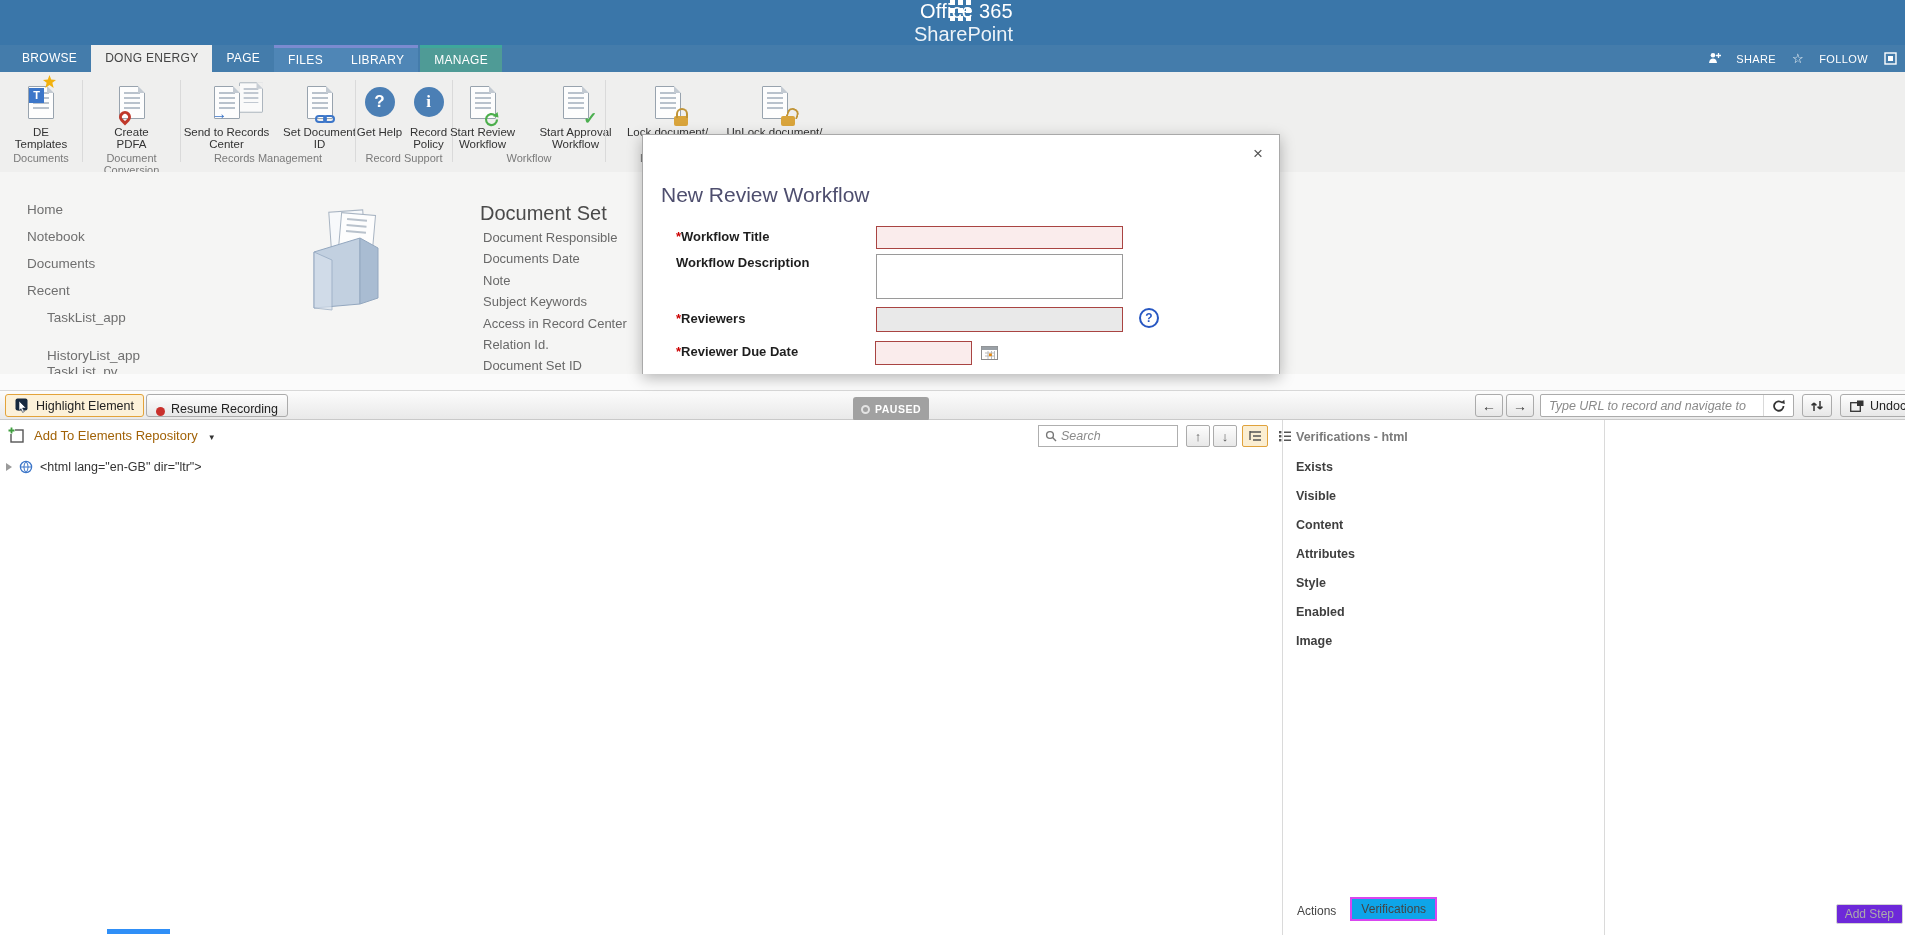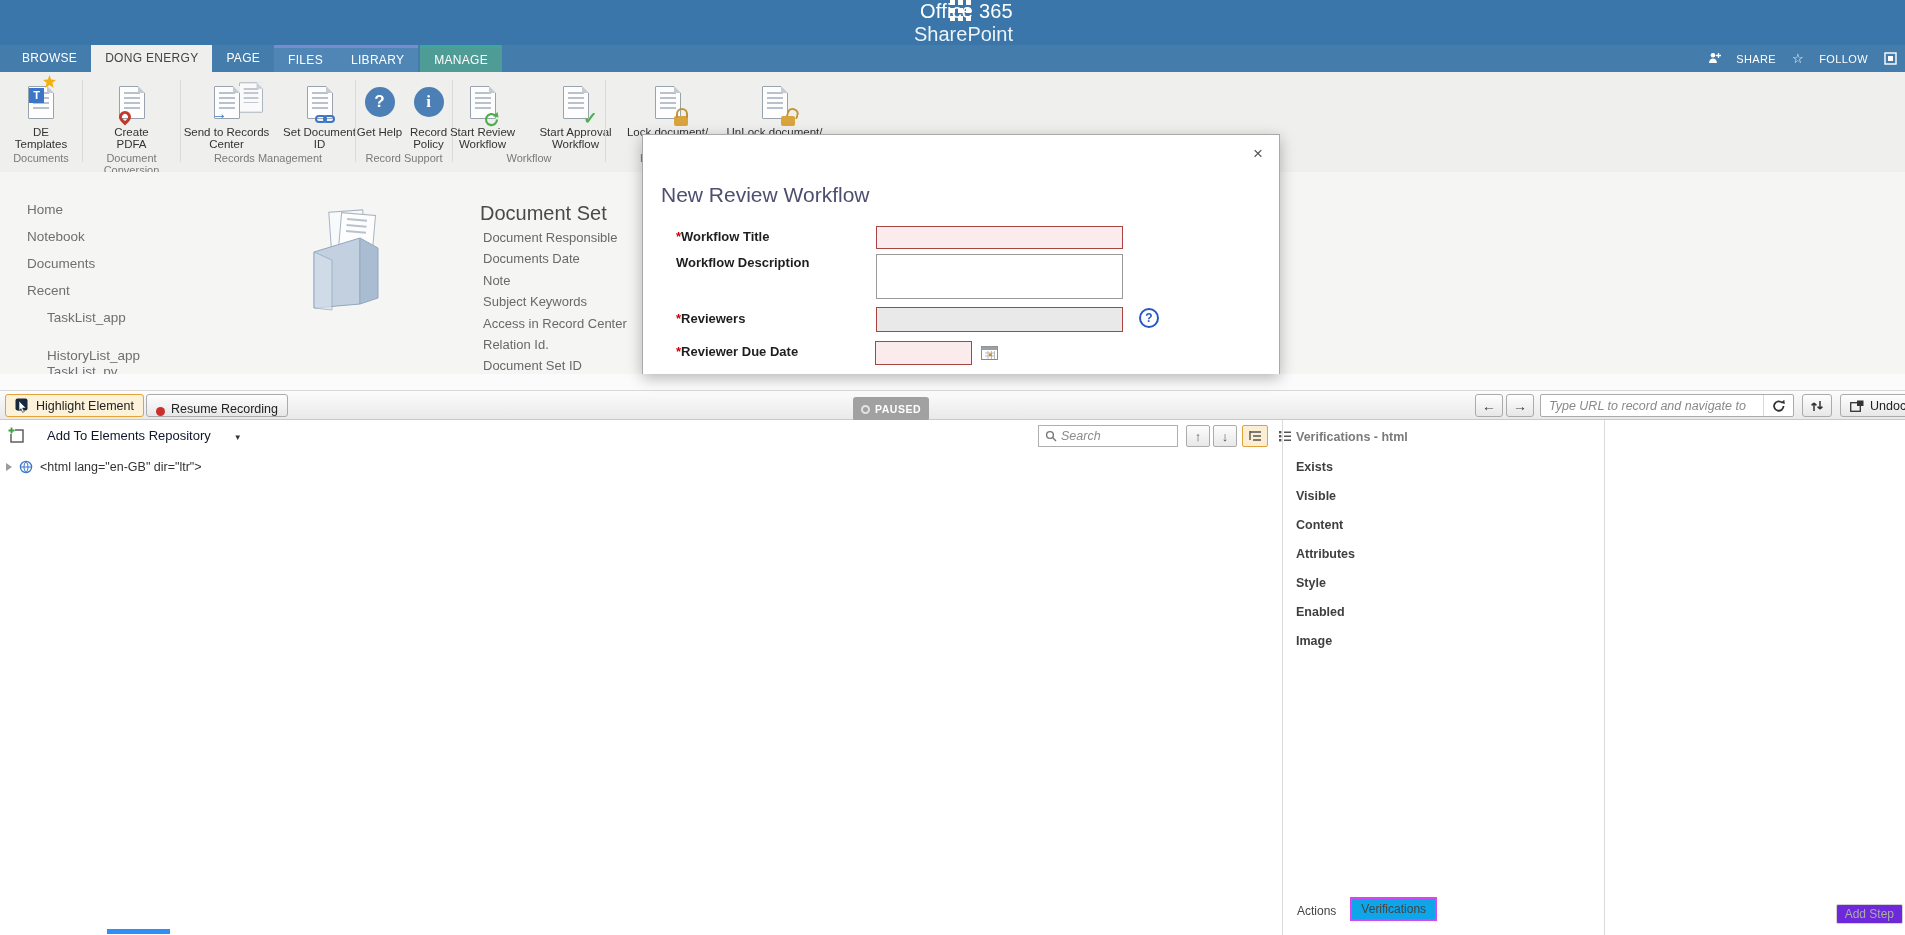--- a/index.html
+++ b/index.html
@@ -110,21 +110,21 @@
   .urlwrap input { flex:1; border:none; outline:none; padding:0 8px; font-size:12.5px; font-family:"Liberation Sans",sans-serif; background:transparent; }
   .urlwrap input::placeholder, .searchbox input::placeholder { font-style:italic; color:#8A8A8A; }
   .refreshseg { width:30px; border-left:1px solid #D9D9D9; display:flex; align-items:center; justify-content:center; cursor:pointer; }
   .swapbtn { left:1802px; width:30px; justify-content:center; padding:0; }
   .undock { left:1840px; }
 
   
   .bottom { position:absolute; top:420px; left:0; width:100%; height:515px; background:#fff; }
   .vline { position:absolute; top:0; width:1px; height:515px; background:#DADADA; }
   .vl1 { left:1282px; } .vl2 { left:1604px; }
-  .repo { position:absolute; left:8px; top:7px; display:flex; align-items:center; gap:23px; font-size:13px; color:#0f172a; cursor:pointer; }
+  .repo { position:absolute; left:8px; top:7px; display:flex; align-items:center; gap:10px; font-size:13px; color:#a16207; cursor:pointer; }
   .caret::after { content:"▼"; font-size:8px; color:#333; }
   .searchbox { position:absolute; left:1038px; top:5px; width:140px; height:22px; border:1px solid #AFAFAF; display:flex; align-items:center; gap:4px; padding:0 6px; background:#fff; }
   .searchbox input { border:none; outline:none; flex:1; width:100%; font-size:12.5px; font-family:"Liberation Sans",sans-serif; }
   .sbtn { position:absolute; top:5px; width:24px; height:22px; border:1px solid #ABABAB; border-radius:2px; background:linear-gradient(#FDFDFD,#E8E8E8); display:flex; align-items:center; justify-content:center; cursor:pointer; }
   .up { left:1186px; } .down { left:1213px; }
   .up::after { content:"↑"; color:#555; font-size:13px; } .down::after { content:"↓"; color:#555; font-size:13px; }
   .tog { position:absolute; top:5px; width:26px; height:22px; display:flex; align-items:center; justify-content:center; cursor:pointer; border-radius:2px; }
   .tog1 { left:1242px; background:#FBEED2; border:1px solid #E0A23C; }
   .tog2 { left:1272px; border:1px solid transparent; }
   .verifheader { position:absolute; left:1296px; top:10px; font-size:12.5px; font-weight:bold; color:#7A7A7A; }

